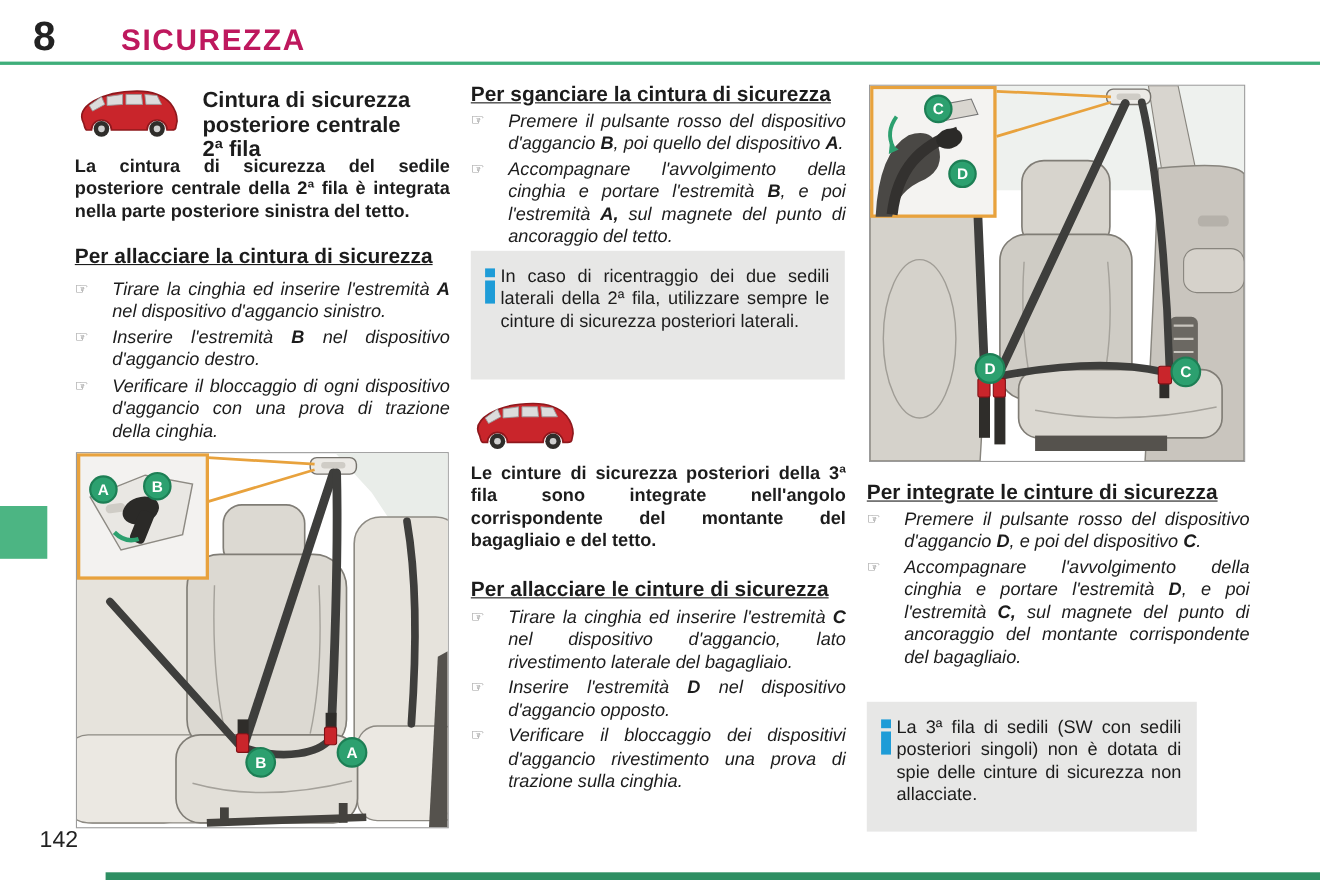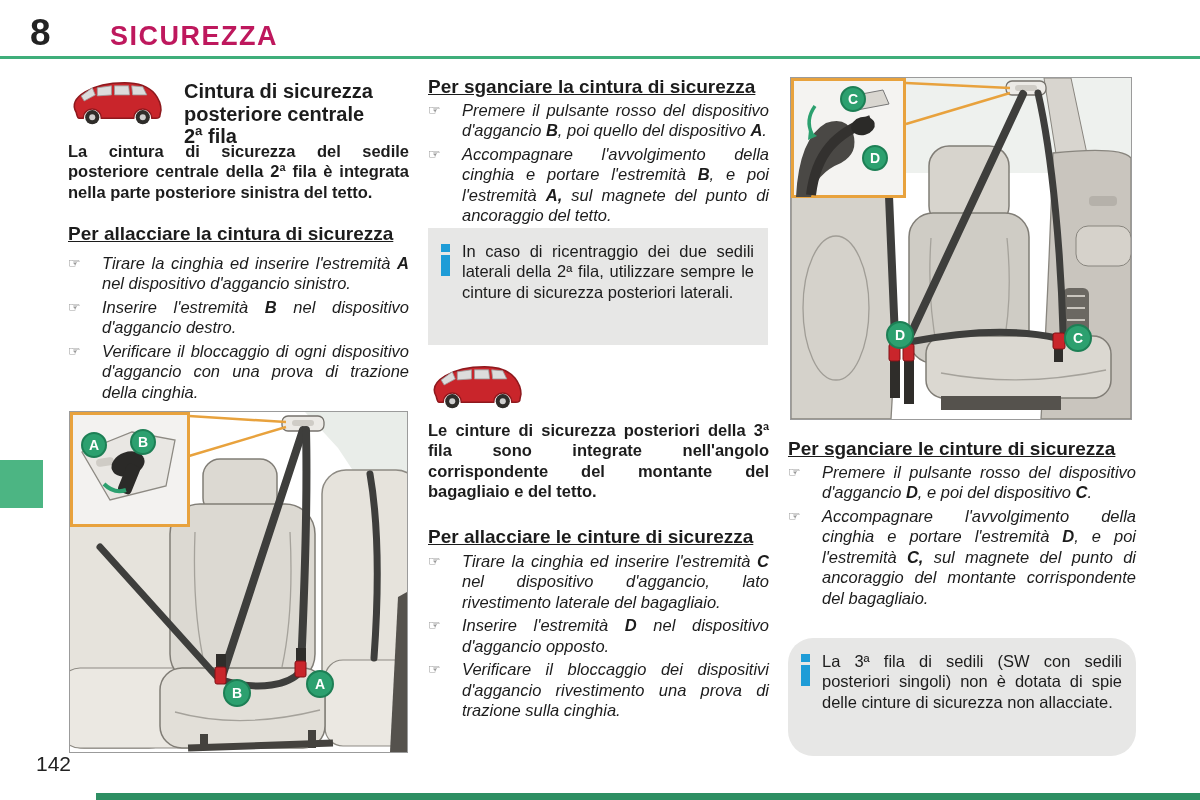--- a/index.html
+++ b/index.html
@@ -9,21 +9,21 @@
   .h-num{font-size:37px;font-weight:bold;color:#222;}
   .h-title{font-size:27px;font-weight:bold;letter-spacing:1.5px;color:#be185d;}
   .rule{background:#3fae7a;}
   .sec-head{display:flex;gap:20px;align-items:flex-start;}
   .sec-title{font-size:20px;font-weight:bold;line-height:1.13;white-space:pre-line;padding-top:2px;}
   .body-text{font-size:16.5px;line-height:1.24;text-align:justify;font-weight:bold;}
   .sub-head{font-size:19px;font-weight:bold;text-decoration:underline;}
   .blist .li{display:flex;margin-bottom:3px;}
   .marker{flex:0 0 34px;width:34px;font-family:"DejaVu Sans",sans-serif;font-size:14px;color:#3f3f3f;padding-top:2px;}
   .li-text{flex:1;font-size:16.5px;line-height:1.24;text-align:justify;font-style:italic;}
-  .infobox{background:#e7e7e6;display:flex;gap:11px;padding:13px 14px 10px 13px;box-sizing:border-box;}
+  .infobox{background:#e7e7e6;display:flex;gap:4px;padding:13px 14px 10px 13px;box-sizing:border-box;}
   .i-icon{flex:0 0 10px;width:10px;padding-top:3px;}
   .i-dot{width:9px;height:8px;background:#1e9cd7;margin-bottom:3px;}
   .i-stem{width:9px;height:21px;background:#1e9cd7;}
   .info-text{font-size:16.5px;line-height:1.24;text-align:justify;}
   .illus{border:1px solid #9b9b9b;background:#fff;box-sizing:border-box;}
   .pagenum{font-size:21px;color:#222;}
   .tab{background:#4cb583;}
   .botbar{background:#2e8f63;}
   svg text.badge{font-family:"Liberation Sans",sans-serif;font-size:14px;font-weight:bold;fill:#ffffff;text-anchor:middle;}
 </style>
@@ -228,33 +228,33 @@
       <ellipse cx="72" cy="48" rx="12" ry="9" fill="#2b2a28" transform="rotate(-15 72 48)"></ellipse>
       <path d="M 24 28 Q 14 42 21 56" stroke="#2ca06f" stroke-width="3.5" fill="none"></path>
       <polygon points="18,52 26,58 17,62" fill="#2ca06f"></polygon>
       <circle cx="62" cy="21" r="12" fill="#2ca06f" stroke="#1d7f55" stroke-width="2"></circle>
       <text class="badge" x="62" y="26">C</text>
       <circle cx="84" cy="80" r="12" fill="#2ca06f" stroke="#1d7f55" stroke-width="2"></circle>
       <text class="badge" x="84" y="85">D</text>
     </svg>
   </div>
 
-  <div class="abs sub-head" style="left:788px;top:438px;width:348px;">Per sganciare le cinture di sicurezza</div>
+  <div class="abs sub-head" style="left:788px;top:438px;width:348px;">Per integrate le cinture di sicurezza</div>
   <div class="abs blist" style="left:788px;top:462px;width:348px;">
       <div class="li">
         <span class="marker">☞</span>
         <div class="li-text"><span>Premere il pulsante rosso del dispositivo d'aggancio </span><span style="font-weight: bold;">D</span><span>, e poi del dispositivo </span><span style="font-weight: bold;">C</span><span>.</span></div>
       </div>
       <div class="li">
         <span class="marker">☞</span>
         <div class="li-text"><span>Accompagnare l'avvolgimento della cinghia e portare l'estremità </span><span style="font-weight: bold;">D</span><span>, e poi l'estremità </span><span style="font-weight: bold;">C,</span><span> sul magnete del punto di ancoraggio del montante corrispondente del bagagliaio.</span></div>
       </div>
     </div>
 
-  <div class="abs infobox" style="left:788px;top:638px;width:348px;height:118px;border-radius:25px;">
+  <div class="abs infobox" style="left:788px;top:638px;width:300px;height:118px;">
     <div class="i-icon">
         <div class="i-dot"></div>
         <div class="i-stem"></div>
       </div>
     <div class="info-text">La 3ª fila di sedili (SW con sedili posteriori singoli) non è dotata di spie delle cinture di sicurezza non allacciate.</div>
   </div>
 
   <div class="abs pagenum" style="left:36px;top:752px;">142</div>
   <div class="abs tab" style="left:0;top:460px;width:43px;height:48px;"></div>
   <div class="abs botbar" style="left:96px;top:793px;width:1104px;height:7px;"></div>

